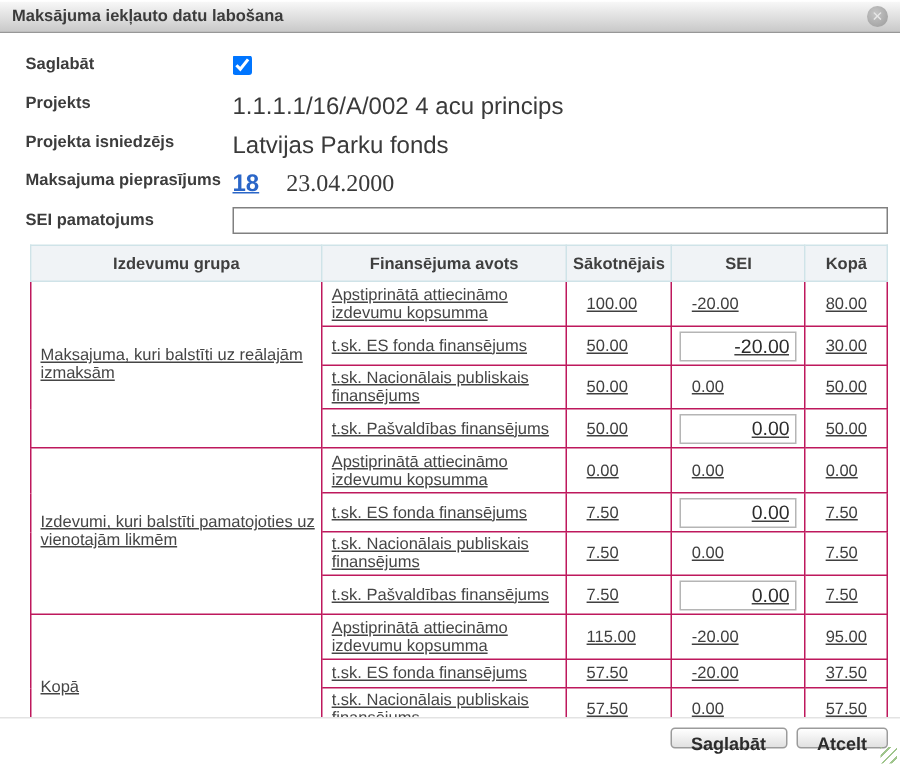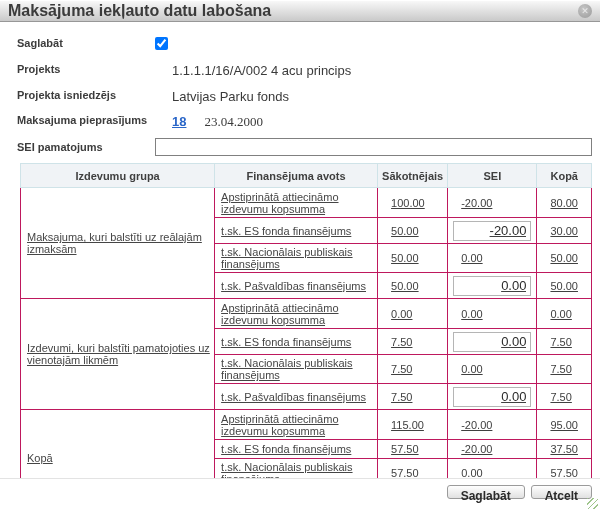--- a/index.html
+++ b/index.html
@@ -7,29 +7,29 @@
   body {
     width:600px; height:511px; position:relative; overflow:hidden;
     background:#ffffff; font-family:"Liberation Sans", sans-serif;
   }
   .titlebar {
     position:absolute; top:0; left:0; right:0; height:22px;
     background:linear-gradient(#f8f8f8, #c9c9c9);
     border-top:1px solid #ffffff; border-bottom:1px solid #979797;
     display:flex; align-items:center; padding:0 8px;
   }
-  .titlebar .title { flex:1; font-size:16px; font-weight:bold; color:#3b3b3b; }
+  .titlebar .title { flex:1; font-size:11px; font-weight:bold; color:#3b3b3b; }
   .close-btn {
     width:14px; height:14px; border-radius:50%;
     background:radial-gradient(circle at 40% 35%, #c6c6c6, #9a9a9a);
     color:#e9e9e9; font-size:9px; line-height:14px; text-align:center;
     cursor:pointer; user-select:none;
   }
   .flabel { position:absolute; left:17px; font-size:11px; font-weight:bold; color:#3c3c3c; }
-  .fvalue { position:absolute; left:172px; font-size:13px; color:#3a3a3a; }
+  .fvalue { position:absolute; left:155px; font-size:16px; color:#3a3a3a; }
   .chk { position:absolute; left:155px; top:37px; width:13px; height:13px; margin:0; }
   .link { color:#2a66c8; font-weight:bold; text-decoration:underline; cursor:pointer; }
   .date { margin-left:18px; color:#3a3a3a;font-family:Liberation Serif, serif; }
   .sei-reason {
     position:absolute; left:155px; top:138px; width:437px; height:18px;
     border:1px solid #808080; font-size:11px; padding:1px 3px;
     font-family:"Liberation Sans", sans-serif;
   }
   table.grid {
     position:absolute; left:20px; top:163px; width:572px;

